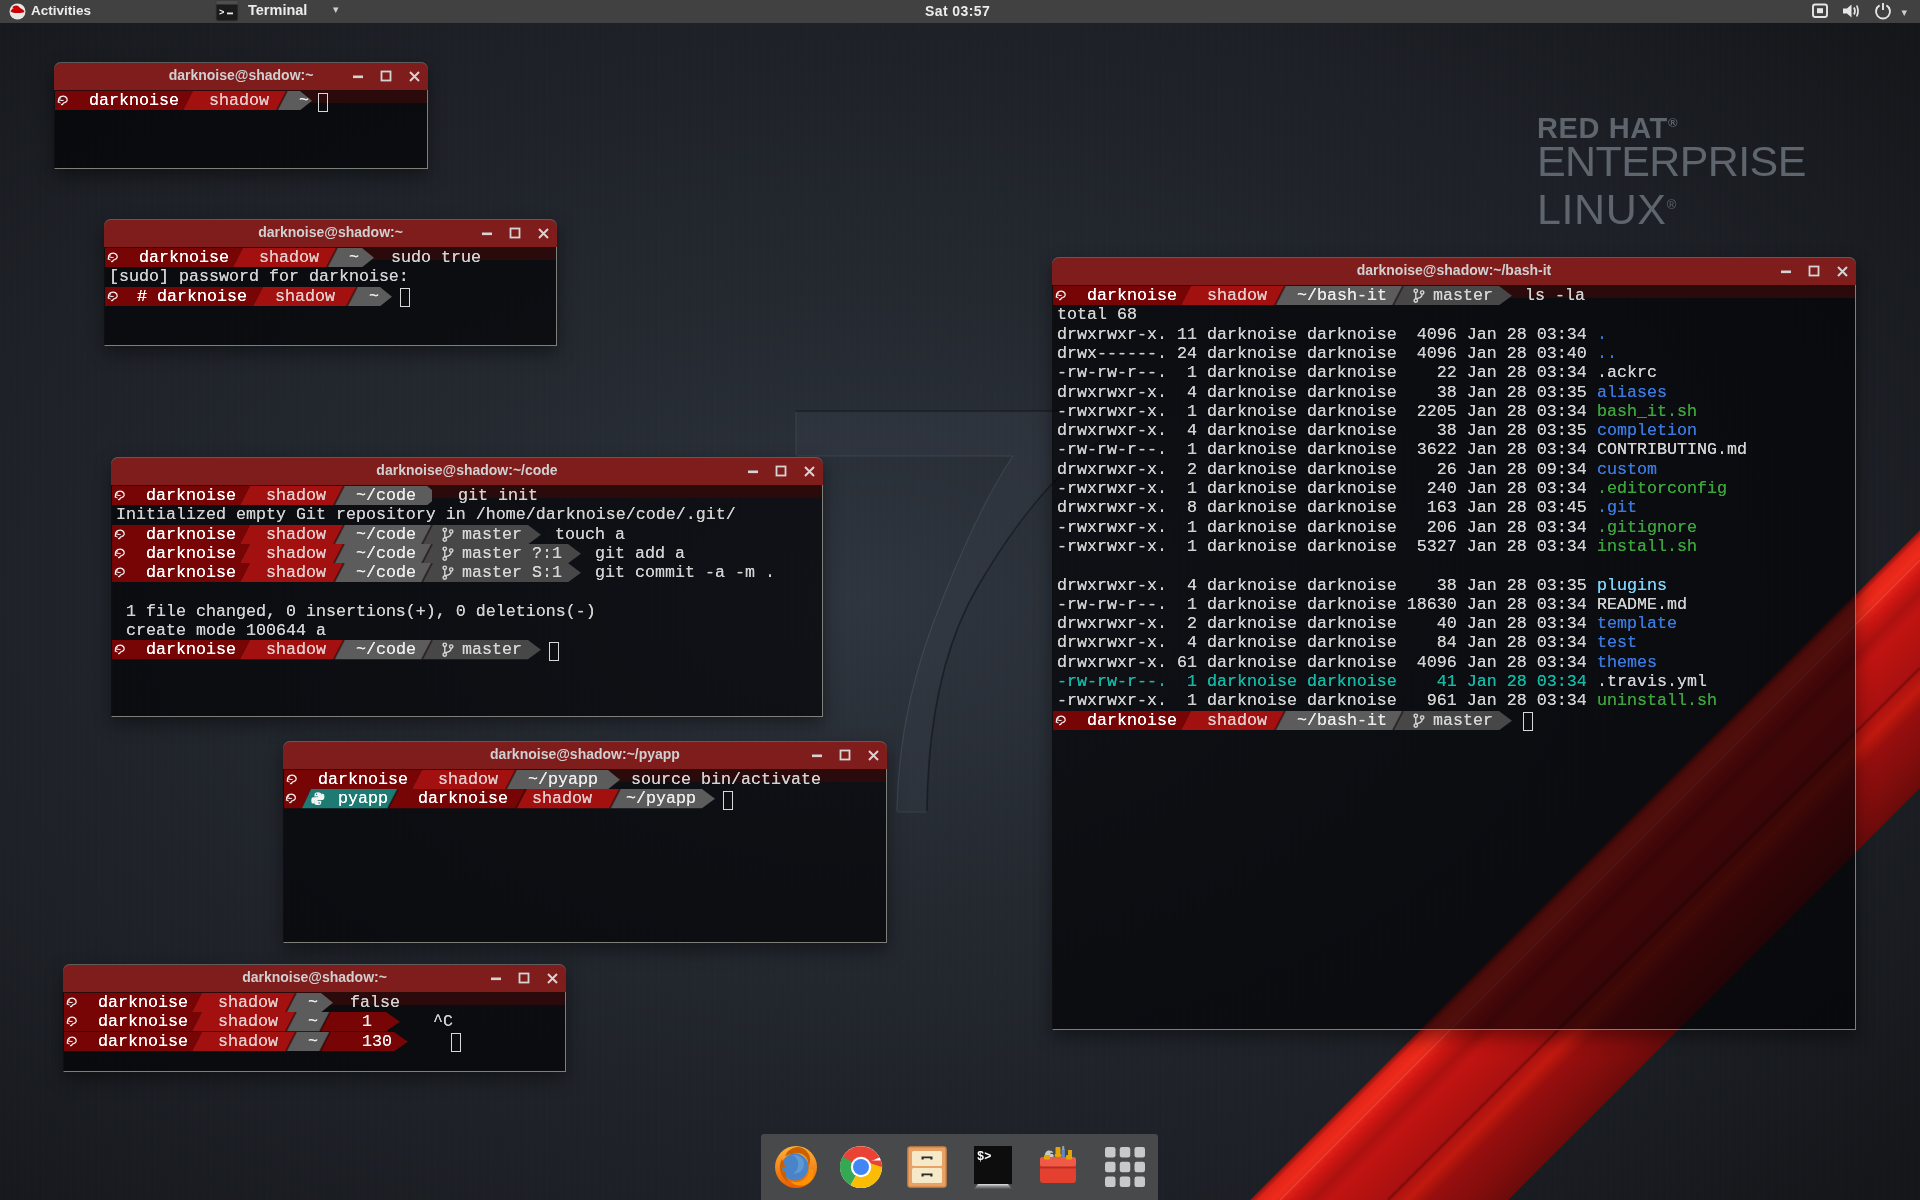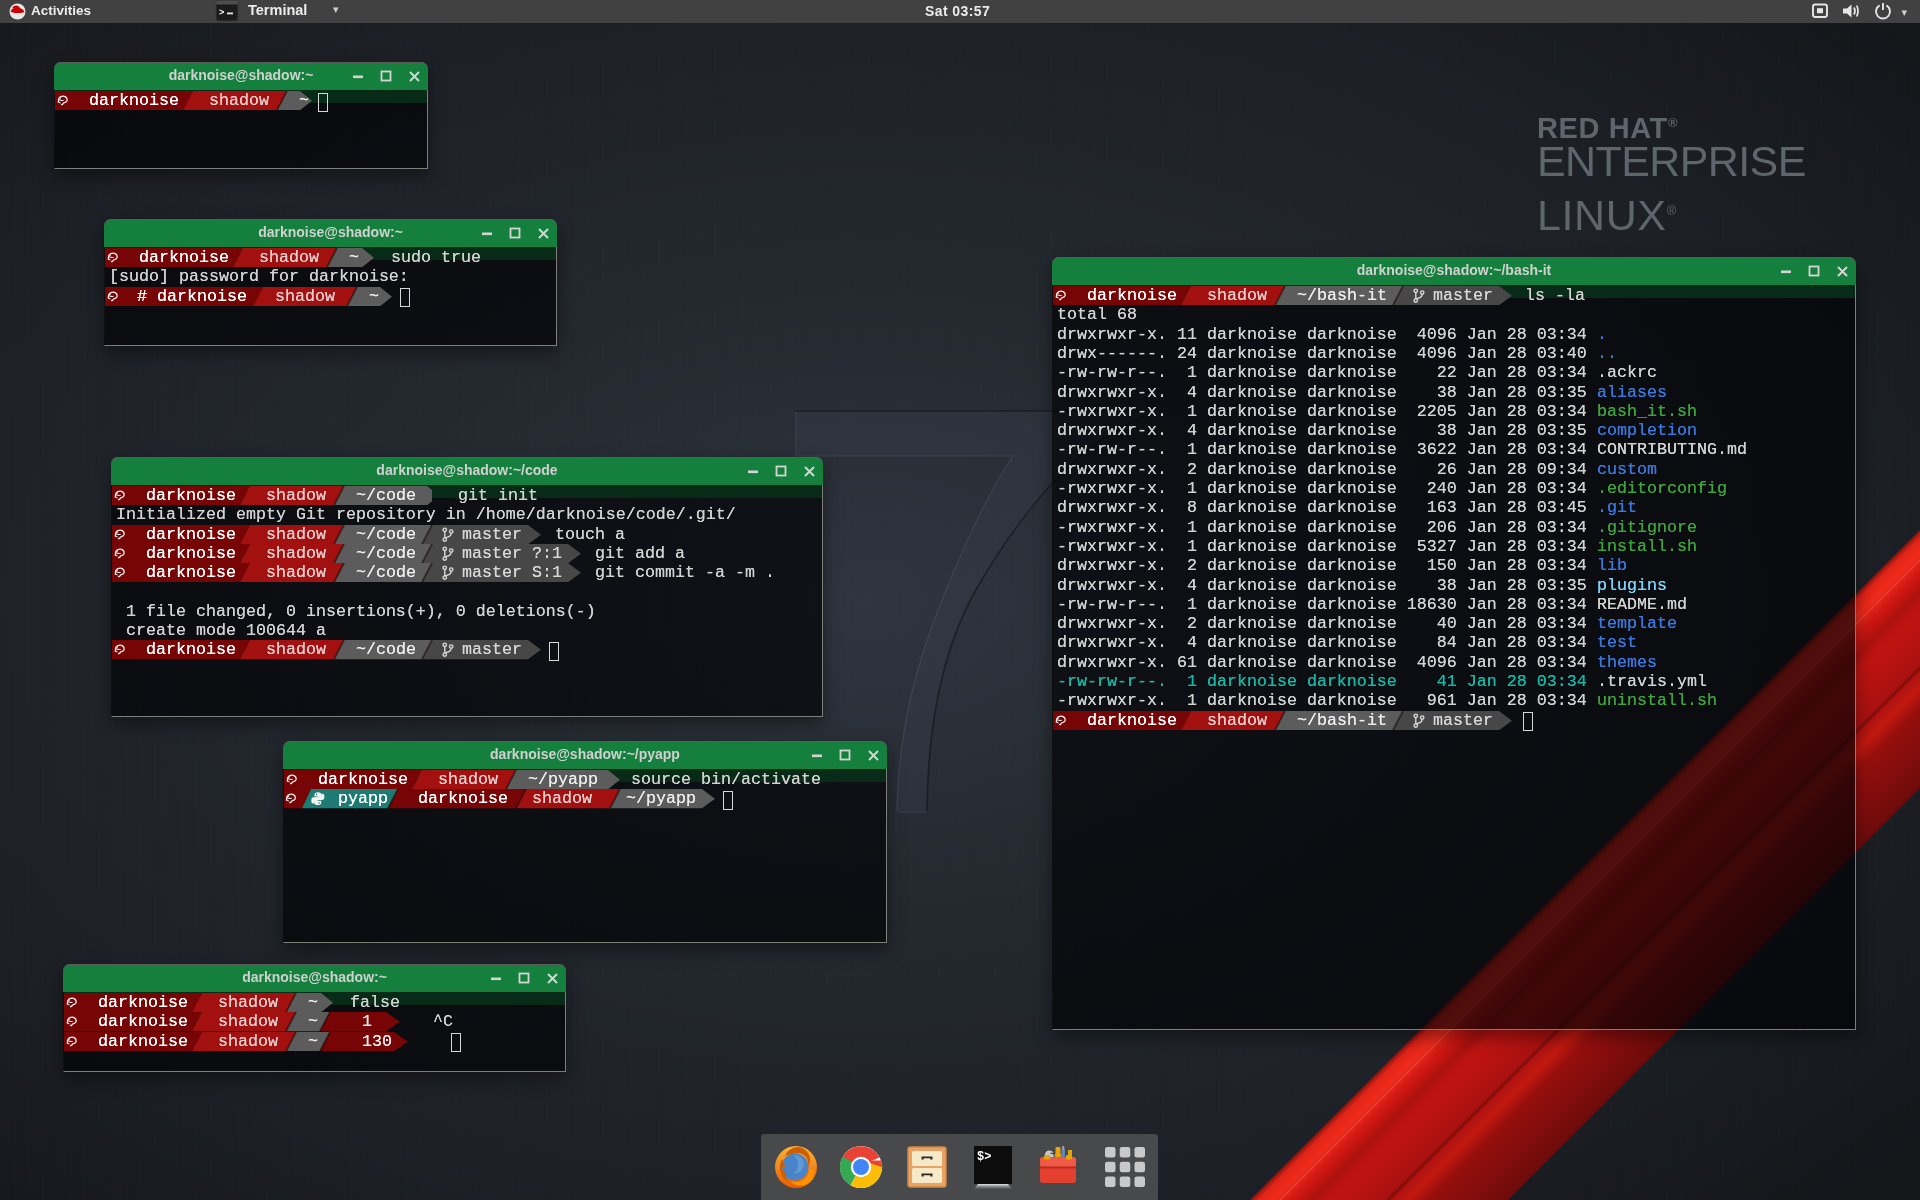--- a/index.html
+++ b/index.html
@@ -8,37 +8,37 @@
 .rh { position:absolute; left:8px; top:3px; }
 .act { position:absolute; left:31px; top:3px; font-size:13.5px; font-weight:bold; color:#ececec; }
 .tico { position:absolute; left:215px; top:0px; }
 .tname { position:absolute; left:248px; top:2px; font-size:14.5px; font-weight:bold; color:#ececec; }
 .tarr { position:absolute; left:333px; top:3px; font-size:11px; color:#cfcfcf; }
 .clock { position:absolute; left:925px; top:3px; font-size:14px; font-weight:bold; color:#ececec; letter-spacing:0.4px; }
 .ticons { position:absolute; right:13px; top:2px; }
 .ticons svg { vertical-align:top; margin-left:6px; }
 .tarr2 { font-size:11px; color:#cfcfcf; vertical-align:top; display:inline-block; margin-top:4px; margin-left:4px; }
 .win { position:absolute; box-shadow:0 7px 18px rgba(0,0,0,0.42); border-radius:7px 7px 0 0; }
-.tb { position:relative; height:41px; background:#15803d; border-radius:7px 7px 0 0; box-shadow:inset 0 1px 0 #5c5c5c; }
+.tb { position:relative; height:41px; background:#7f1d1d; border-radius:7px 7px 0 0; box-shadow:inset 0 1px 0 #5c5c5c; }
 .tt { position:absolute; left:0; right:0; top:5px; text-align:center; font-size:14px; font-weight:bold; color:#d0d0d0; }
 .wc { position:absolute; right:0; top:0; }
 .ct { position:absolute; left:0; top:28px; right:0; bottom:0; background:rgba(2,2,4,0.67);
       border-right:1px solid #7f7f79; border-bottom:1px solid #7f7f79; border-left:1px solid #0d0f11; overflow:hidden;
       font-family:"Liberation Mono",monospace; font-size:16.667px; text-shadow:0 0 0.6px; }
 .row { position:absolute; left:2px; right:0; height:19.3px; line-height:19.3px; white-space:pre; }
 .row > span { position:absolute; top:0; height:19.3px; line-height:19.7px; }
 .pr { position:absolute; left:-2px; top:0; }
 .cur { width:9.5px; height:15.5px; border:1.6px solid #d8d8d8; margin-top:1.6px; }
 #dock { position:absolute; left:761px; top:1134px; width:397px; height:66px; background:#47494b; border-radius:3px 3px 0 0; z-index:40; }
 .di { position:absolute; top:10px; }
 #rhlogo { position:absolute; left:1537px; top:0; color:#5f656d; z-index:5; }
 #rhlogo div { position:absolute; left:0; white-space:nowrap; }
 #rhlogo .l1 { top:108px; font-size:29px; line-height:29px; font-weight:bold; letter-spacing:0.6px; }
 #rhlogo .l2 { top:140px; font-size:43px; line-height:43px; letter-spacing:-0.6px; }
-#rhlogo .l3 { top:182px; font-size:43px; line-height:58px; letter-spacing:0.6px; }
+#rhlogo .l3 { top:182px; font-size:43px; line-height:46px; letter-spacing:0.6px; }
 #rhlogo sup { font-size:13px; }
 </style></head>
 <body>
 <div id="stage">
 <svg class="wall" width="1920" height="1200" viewBox="0 0 1920 1200">
 <defs>
 <radialGradient id="bgv" cx="45%" cy="50%" r="72%">
 <stop offset="0%" stop-color="#2f353f"></stop>
           <stop offset="35%" stop-color="#242930"></stop>
 <stop offset="70%" stop-color="#1d2026"></stop>
@@ -449,21 +449,20 @@
         <div class="row " style="top:78.2px"><span style="left:2px;color:#d2d2d2;">-rw-rw-r--.  1 darknoise darknoise    22 Jan 28 03:34 </span><span style="left:542px;color:#d2d2d2;">.ackrc</span></div>
         <div class="row " style="top:97.5px"><span style="left:2px;color:#d2d2d2;">drwxrwxr-x.  4 darknoise darknoise    38 Jan 28 03:35 </span><span style="left:542px;color:#3b78dd;">aliases</span></div>
         <div class="row " style="top:116.8px"><span style="left:2px;color:#d2d2d2;">-rwxrwxr-x.  1 darknoise darknoise  2205 Jan 28 03:34 </span><span style="left:542px;color:#3da33d;">bash_it.sh</span></div>
         <div class="row " style="top:136.1px"><span style="left:2px;color:#d2d2d2;">drwxrwxr-x.  4 darknoise darknoise    38 Jan 28 03:35 </span><span style="left:542px;color:#3b78dd;">completion</span></div>
         <div class="row " style="top:155.4px"><span style="left:2px;color:#d2d2d2;">-rw-rw-r--.  1 darknoise darknoise  3622 Jan 28 03:34 </span><span style="left:542px;color:#d2d2d2;">CONTRIBUTING.md</span></div>
         <div class="row " style="top:174.7px"><span style="left:2px;color:#d2d2d2;">drwxrwxr-x.  2 darknoise darknoise    26 Jan 28 09:34 </span><span style="left:542px;color:#3b78dd;">custom</span></div>
         <div class="row " style="top:194.0px"><span style="left:2px;color:#d2d2d2;">-rwxrwxr-x.  1 darknoise darknoise   240 Jan 28 03:34 </span><span style="left:542px;color:#3da33d;text-align:center;">.editorconfig</span></div>
         <div class="row " style="top:213.3px"><span style="left:2px;color:#d2d2d2;">drwxrwxr-x.  8 darknoise darknoise   163 Jan 28 03:45 </span><span style="left:542px;color:#3b78dd;">.git</span></div>
         <div class="row " style="top:232.6px"><span style="left:2px;color:#d2d2d2;">-rwxrwxr-x.  1 darknoise darknoise   206 Jan 28 03:34 </span><span style="left:542px;color:#3da33d;">.gitignore</span></div>
         <div class="row " style="top:251.9px"><span style="left:2px;color:#d2d2d2;">-rwxrwxr-x.  1 darknoise darknoise  5327 Jan 28 03:34 </span><span style="left:542px;color:#3da33d;">install.sh</span></div>
-        <div class="row " style="top:271.2px"><span style="left:2px;color:#d2d2d2;">drwxrwxr-x.  2 darknoise darknoise   150 Jan 28 03:34 </span><span style="left:542px;color:#3b78dd;">lib</span></div>
         <div class="row " style="top:290.5px"><span style="left:2px;color:#d2d2d2;">drwxrwxr-x.  4 darknoise darknoise    38 Jan 28 03:35 </span><span style="left:542px;color:#7dd3fc;">plugins</span></div>
         <div class="row " style="top:309.8px"><span style="left:2px;color:#d2d2d2;">-rw-rw-r--.  1 darknoise darknoise 18630 Jan 28 03:34 </span><span style="left:542px;color:#d2d2d2;">README.md</span></div>
         <div class="row " style="top:329.1px"><span style="left:2px;color:#d2d2d2;">drwxrwxr-x.  2 darknoise darknoise    40 Jan 28 03:34 </span><span style="left:542px;color:#3b78dd;">template</span></div>
         <div class="row " style="top:348.4px"><span style="left:2px;color:#d2d2d2;">drwxrwxr-x.  4 darknoise darknoise    84 Jan 28 03:34 </span><span style="left:542px;color:#3b78dd;">test</span></div>
         <div class="row " style="top:367.7px"><span style="left:2px;color:#d2d2d2;">drwxrwxr-x. 61 darknoise darknoise  4096 Jan 28 03:34 </span><span style="left:542px;color:#3b78dd;">themes</span></div>
         <div class="row " style="top:387.0px"><span style="left:2px;color:#14b8a6;">-rw-rw-r--.  1 darknoise darknoise    41 Jan 28 03:34 </span><span style="left:542px;color:#d2d2d2;">.travis.yml</span></div>
         <div class="row " style="top:406.3px"><span style="left:2px;color:#d2d2d2;">-rwxrwxr-x.  1 darknoise darknoise   961 Jan 28 03:34 </span><span style="left:542px;color:#3da33d;">uninstall.sh</span></div>
         <div class="row " style="top:425.6px"><svg class="pr" width="560" height="19.3" viewBox="0 0 560 19.3">
             <polygon points="0,0 138,0 128,19.3 0,19.3" fill="#770505"></polygon>
             <polygon points="138,0 232,0 222,19.3 128,19.3" fill="#a31010"></polygon>

